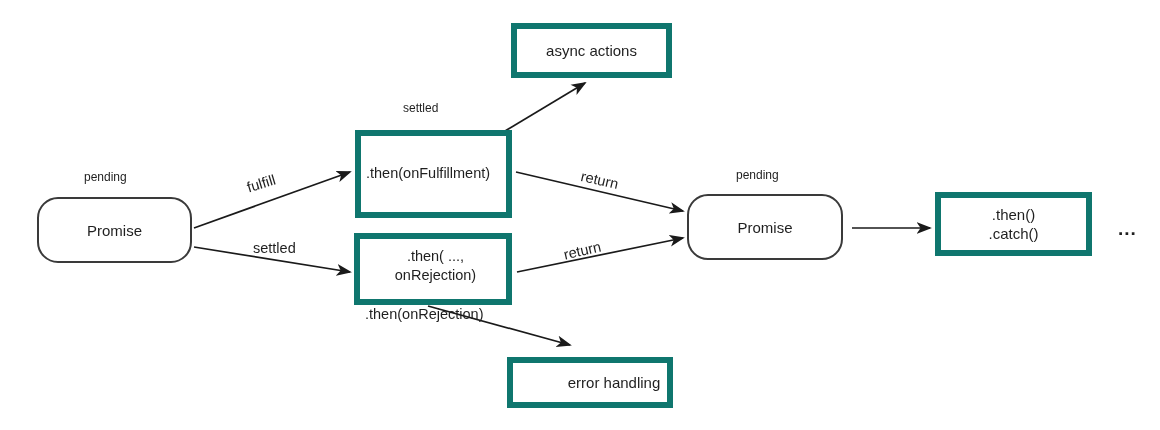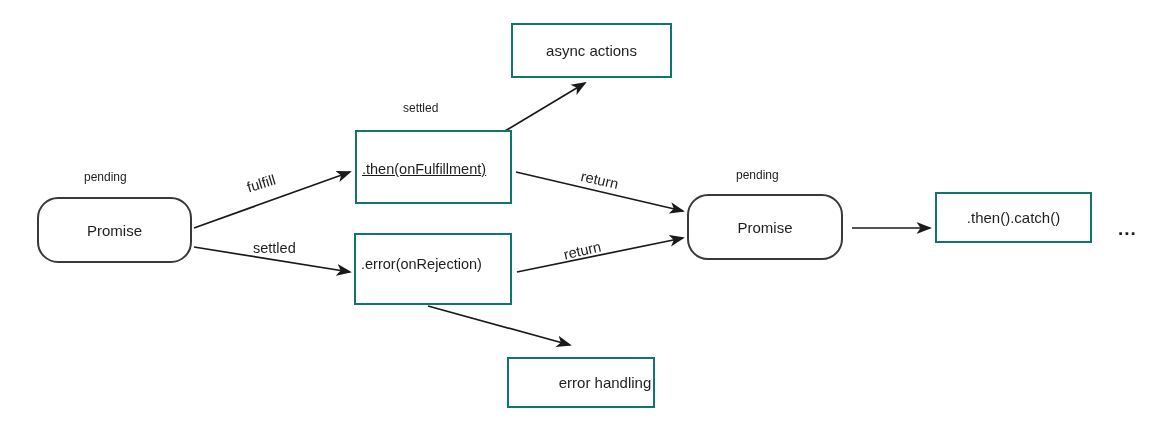--- a/index.html
+++ b/index.html
@@ -23,21 +23,21 @@
     left: 0;
     top: 0;
     width: 1160px;
     height: 430px;
     pointer-events: none;
   }
   .node {
     position: absolute;
     box-sizing: border-box;
     background: #ffffff;
-    border: 2px solid #0f766e;
+    border: 6px solid #0f766e;
     display: flex;
     align-items: center;
     justify-content: center;
     text-align: center;
   }
   .node.rounded {
     border-radius: 21px;
     border-width: 2px;
     border-color: #3a3a3a;
   }
@@ -115,46 +115,47 @@
   <div class="node rounded" style="left:37px; top:197px; width:155px; height:66px;">
     <span class="node-label">Promise</span>
   </div>
 
   <div class="edge-label" style="left:245px; top:180px; transform:rotate(-17deg);">fulfill</div>
 
   <div class="edge-label" style="left:253px; top:240px;">settled</div>
 
   <div class="caption" style="left:403px; top:99px;">settled</div>
 
-  <div class="node align-left-top pad-left" style="left:355px; top:130px; width:157px; height:74px;text-decoration:underline;">
+  <div class="node align-left-top pad-left" style="left:355px; top:130px; width:157px; height:88px;">
     <span class="node-label mono-ish" style="margin-top:28px;">.then(onFulfillment)</span>
   </div>
 
   <div class="node align-left-top pad-left" style="left:354px; top:233px; width:158px; height:72px; flex-direction:column;">
-    <span class="node-label mono-ish" style="margin-top:20px;">.error(onRejection)</span>
+    <span class="node-label mono-ish" style="margin-top:8px;">.then( ..., onRejection)</span>
+    <span class="node-label mono-ish" style="margin-top:20px;">.then(onRejection)</span>
   </div>
 
   <div class="node" style="left:511px; top:23px; width:161px; height:55px;">
     <span class="node-label">async actions</span>
   </div>
 
-  <div class="node" style="left:507px; top:357px; width:148px; height:51px;padding-left:48px;">
+  <div class="node" style="left:507px; top:357px; width:166px; height:51px;padding-left:48px;">
     <span class="node-label">error handling</span>
   </div>
 
   <div class="edge-label" style="left:583px; top:168px; transform:rotate(13deg);">return</div>
 
   <div class="edge-label" style="left:562px; top:247px; transform:rotate(-13deg);">return</div>
 
   <div class="caption" style="left:736px; top:166px;">pending</div>
 
   <div class="node rounded" style="left:687px; top:194px; width:156px; height:66px;">
     <span class="node-label">Promise</span>
   </div>
 
-  <div class="node" style="left:935px; top:192px; width:157px; height:51px; flex-direction:row;align-items:center;">
+  <div class="node" style="left:935px; top:192px; width:157px; height:64px; flex-direction:column;align-items:center;">
     <span class="node-label">.then()</span>
     <span class="node-label">.catch()</span>
   </div>
 
   <div class="ellipsis" style="left:1118px; top:222px;">...</div>
 
 </div>
 
 </body></html>

